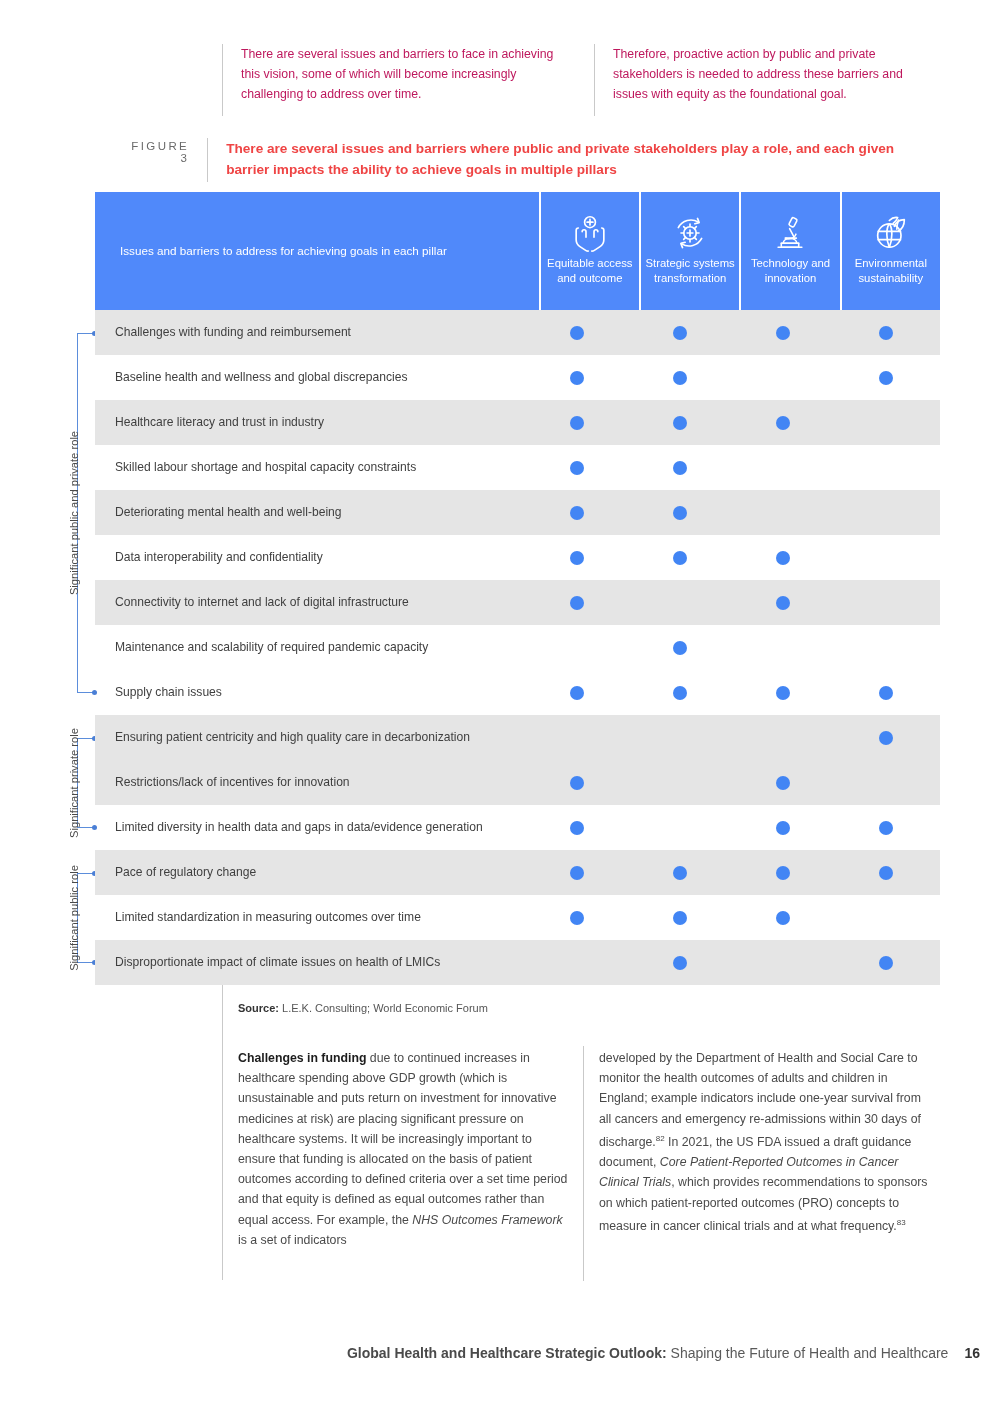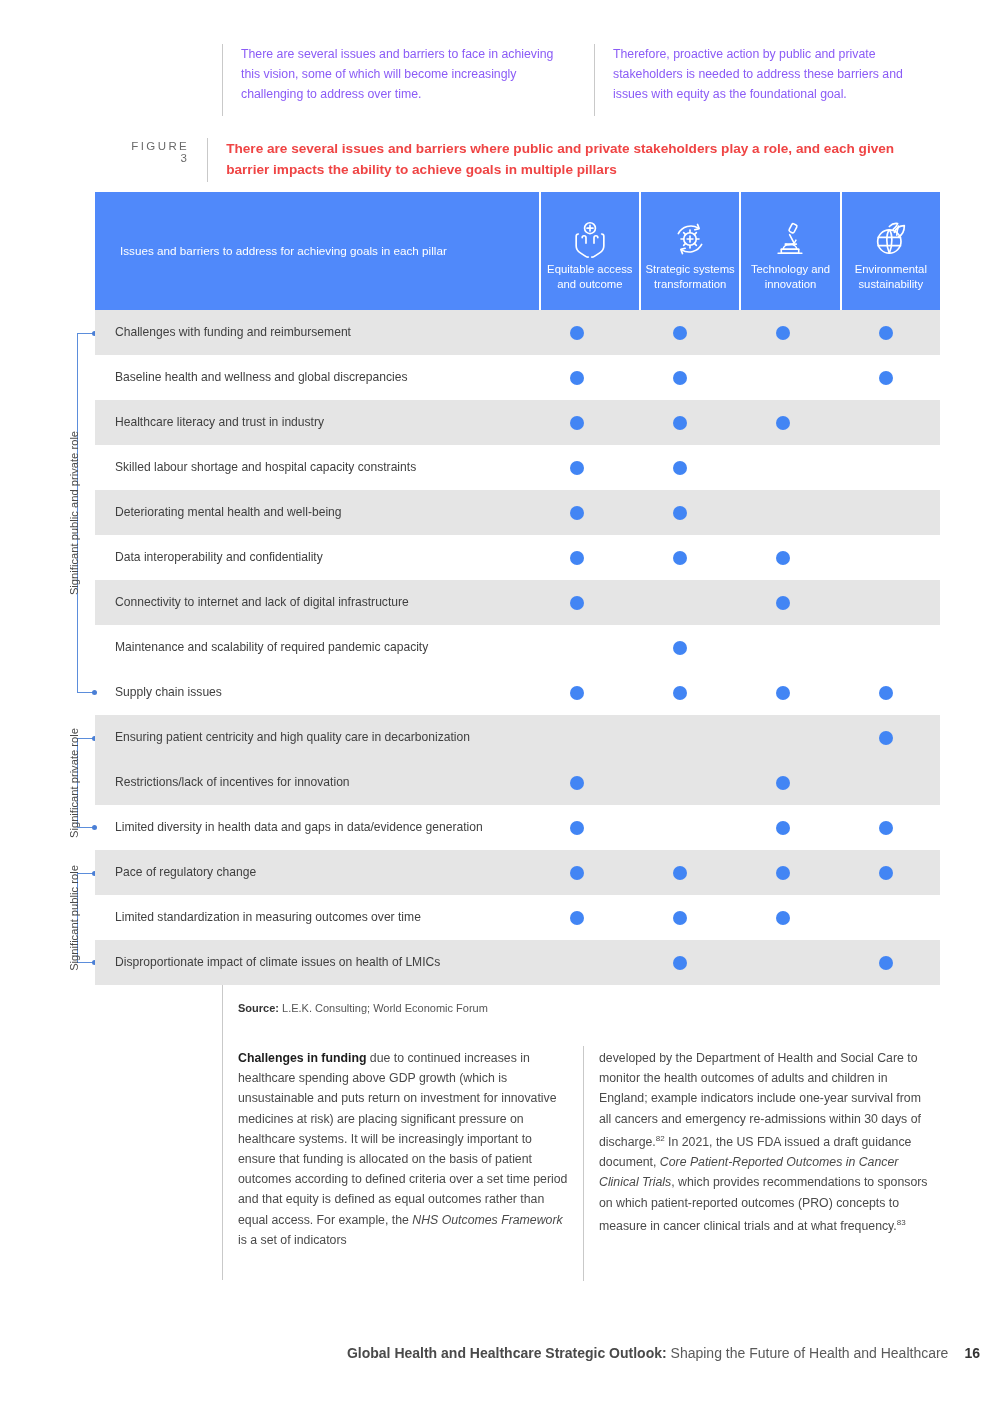--- a/index.html
+++ b/index.html
@@ -7,37 +7,37 @@
     width:992px;height:1403px;background:#ffffff;
     font-family:"Liberation Sans", sans-serif;
     color:#3c3c3c;-webkit-font-smoothing:antialiased;
     position:relative;overflow:hidden;
   }
   .page{position:relative;width:992px;height:1403px;}
 
   
   .intro{position:absolute;left:222px;top:44px;width:718px;height:72px;display:flex;}
   .intro-col{width:330px;padding-left:18px;border-left:1px solid #c9c9c9;
-             font-size:12.3px;line-height:20px;color:#8b5cf6;}
+             font-size:12.3px;line-height:20px;color:#be185d;}
   .intro-col.second{margin-left:26px;}
 
   
   .fig-wrap{position:absolute;left:122px;top:138px;width:818px;height:44px;display:flex;}
   .fig-label{width:100px;text-align:right;padding-right:18px;font-size:11.5px;
              letter-spacing:2.4px;color:#6a6a6a;padding-top:2px;}
   .fig-title{border-left:1px solid #c9c9c9;padding-left:18px;font-size:13.6px;
              font-weight:bold;line-height:21px;color:#ef4444;}
 
   
   .table{position:absolute;left:95px;top:192px;width:845px;}
   .thead{display:flex;background:#5089fa;height:118px;}
   .thead .lead{width:430px;display:flex;align-items:center;padding:0 0 0 25px;
                color:#ffffff;font-size:11.7px;line-height:16px;}
   .pcol{width:103px;border-left:2px solid #ffffff;display:flex;flex-direction:column;
-        align-items:center;justify-content:flex-start;padding-top:24px;box-sizing:border-box;}
+        align-items:center;justify-content:flex-start;padding-top:18px;box-sizing:border-box;}
   .pcol .ic{height:46px;display:flex;align-items:center;justify-content:center;}
   .pcol .plabel{color:#ffffff;font-size:11.3px;line-height:14.5px;text-align:center;padding:0 3px;}
 
   .trow{display:flex;align-items:center;min-height:45px;}
   .trow.alt{background:#e5e5e5;}
   .trow .label{width:430px;padding-left:20px;box-sizing:border-box;font-size:12.1px;
                line-height:17px;color:#3f3f3f;}
   .cell{width:103px;display:flex;align-items:center;justify-content:center;}
   .dot{width:14px;height:14px;border-radius:50%;background:#4285f4;display:block;}
   .dot.off{visibility:hidden;}

